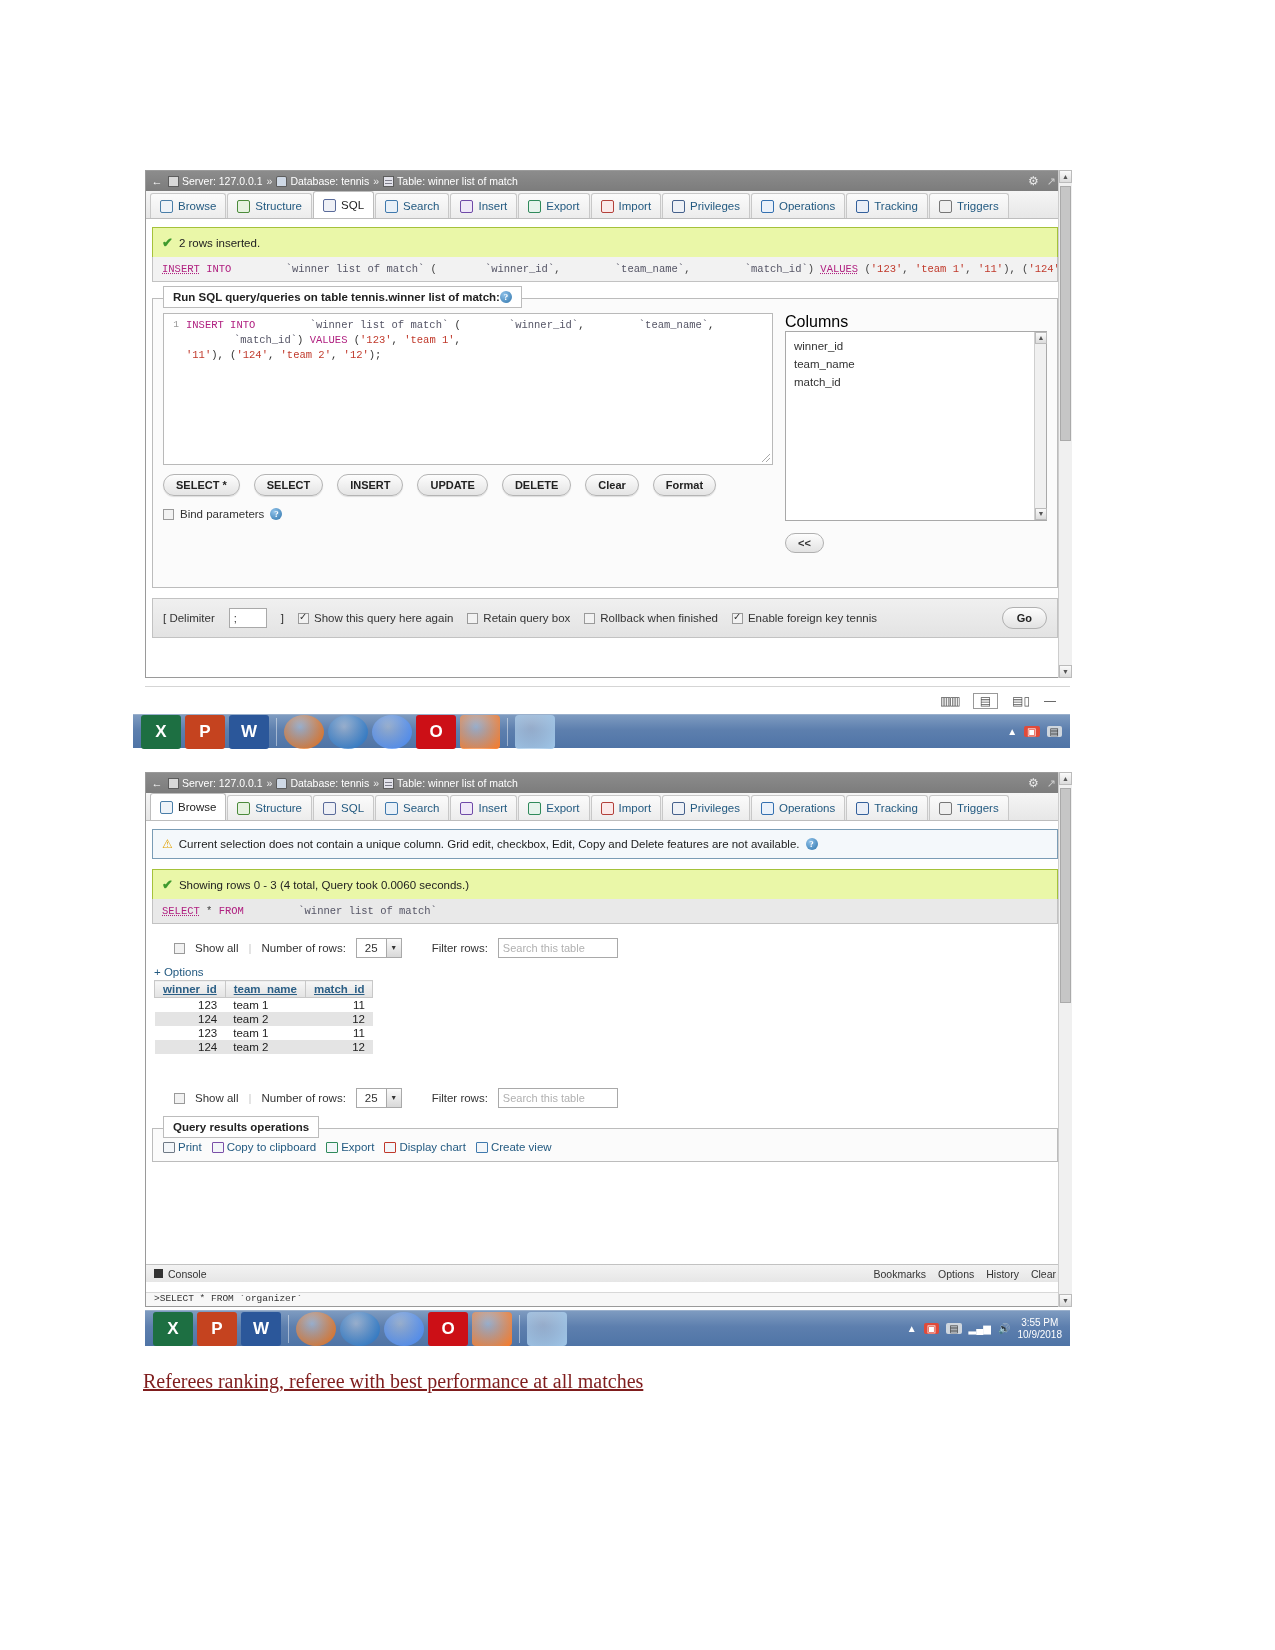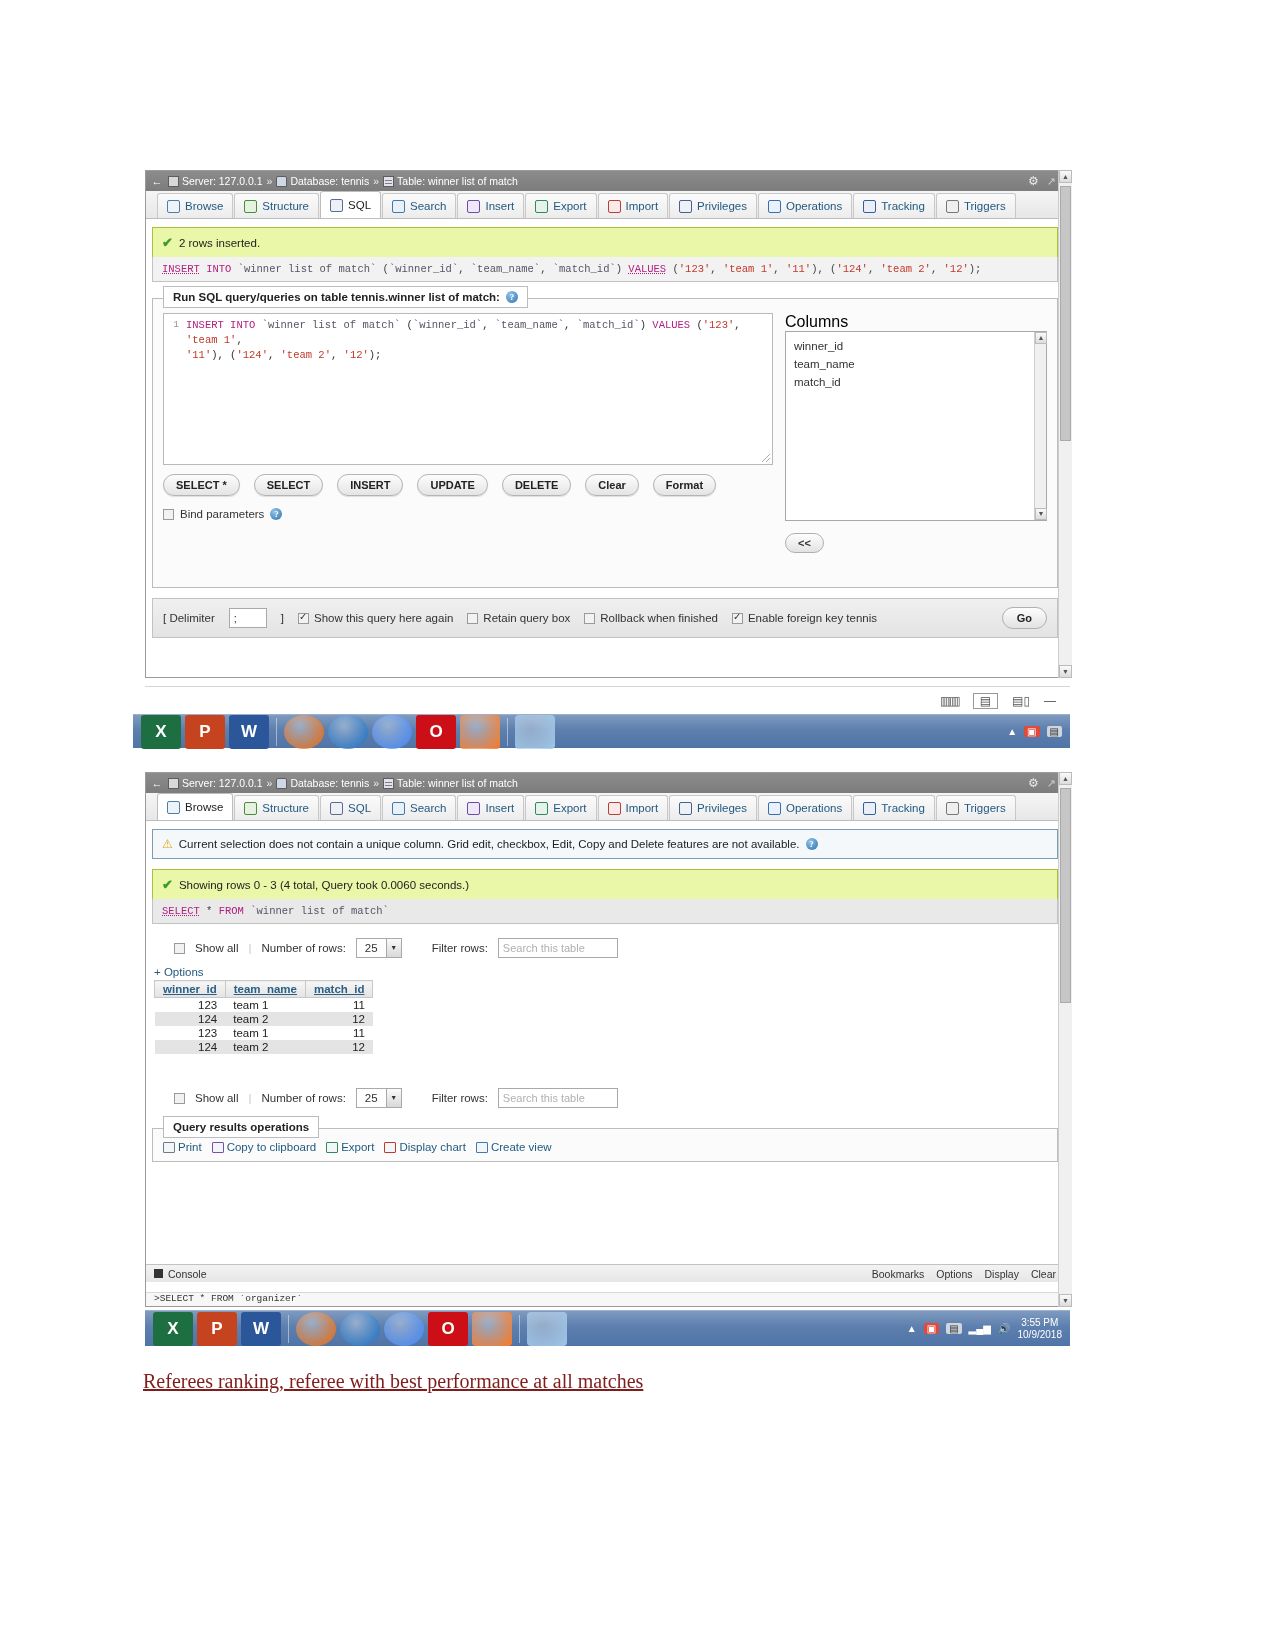--- a/index.html
+++ b/index.html
@@ -48,21 +48,21 @@
   .tb-right { margin-left:auto; display:flex; align-items:center; gap:8px; padding-right:4px; }
   .tb-gear { font-size:12px; color:#e9e9e9; }
   .tb-arrow { font-size:11px; color:#cfcfcf; }
 
   
   .pma-tabs {
     display:flex; align-items:flex-end;
     height: 28px;
     background: linear-gradient(#f5f5f5,#e7e7e7);
     border-bottom: 1px solid #bdbdbd;
-    padding-left: 11px;
+    padding-left: 4px;
   }
   .pma-tab {
     display:flex; align-items:center; gap:5px;
     height: 25px; padding: 0 9px;
     font-size: 11.5px; color:#235a81;
     background: linear-gradient(#fbfbfb,#ececec);
     border:1px solid #c8c8c8; border-bottom:none;
     border-radius: 3px 3px 0 0;
     margin-right: 1px;
     white-space:nowrap;
@@ -111,21 +111,21 @@
     padding: 6px 9px;
     font-family:"Liberation Mono", monospace;
     font-size: 10.5px;
     color:#444;
     white-space: nowrap; overflow:hidden;
   }
   .sqlbox.plain { background:#e9e9e9; }
   .kw  { color:#b02080; }
   .kwu { color:#b02080; text-decoration: underline dotted; }
   .str { color:#c0392b; }
-  .tick-ident { color:#556; }
+  .tick-ident { color:#556;margin-left:48px; }
   .linkbar {
     margin: 0 6px;
     background: linear-gradient(#e6e6e6,#dedede);
     border:1px solid #c2c2c2; border-top:none;
     font-size: 11px; color:#235a81;
     padding: 5px 9px;
     text-align:right;
   }
   .linkbar a { color:#235a81; text-decoration:none; }
   .linkbar .muted { color:#7a8a99; }
@@ -136,21 +136,21 @@
     border:1px solid #bcbcbc;
     background:#fbfbfb;
     margin: 14px 6px 0 6px;
     padding: 14px 10px 10px 10px;
   }
   .legend {
     position:absolute; top:-13px; left:10px;
     background:#fff; border:1px solid #bcbcbc;
     padding: 4px 9px;
     font-size: 11.5px; font-weight: bold; color:#222;
-    display:flex; align-items:center; gap:6px;
+    display:flex; align-items:center; 
   }
 
   .codearea {
     background:#fff; border:1px solid #b9b9b9;
     height: 152px; width:100%;
     font-family:"Liberation Mono", monospace;
     font-size:10.5px; color:#333;
     padding: 4px 4px 4px 22px;
     position:relative; overflow:hidden;
     line-height: 1.45;
@@ -690,21 +690,21 @@
         </div>
     </div>
 
 
     <div class="console" style="bottom:24px;">
       <span style="display:inline-block;width:9px;height:9px;background:#333;margin-right:5px;"></span>
       <span>Console</span>
       <span class="right">
         <a>Bookmarks</a>
         <a>Options</a>
-        <a>Display</a>
+        <a>History</a>
         <a>Clear</a>
       </span>
     </div>
     <div style="position:absolute;left:0;right:0;bottom:0;height:14px;background:#f7f7f7;border-top:1px solid #d8d8d8;font-family:'Liberation Mono',monospace;font-size:9.5px;color:#333;padding:0 8px;overflow:hidden;">
       <span>&gt;SELECT * FROM `organizer`</span>
     </div>
   </div>
 
   <div class="scrollstrip" style="left:1058px; top:772px; height:535px;">
     <div class="scroll-arrow" style="top:0;">▲</div>

